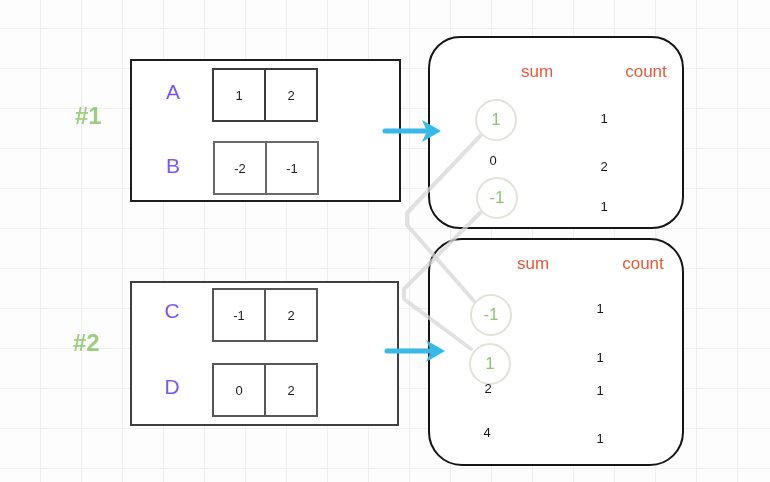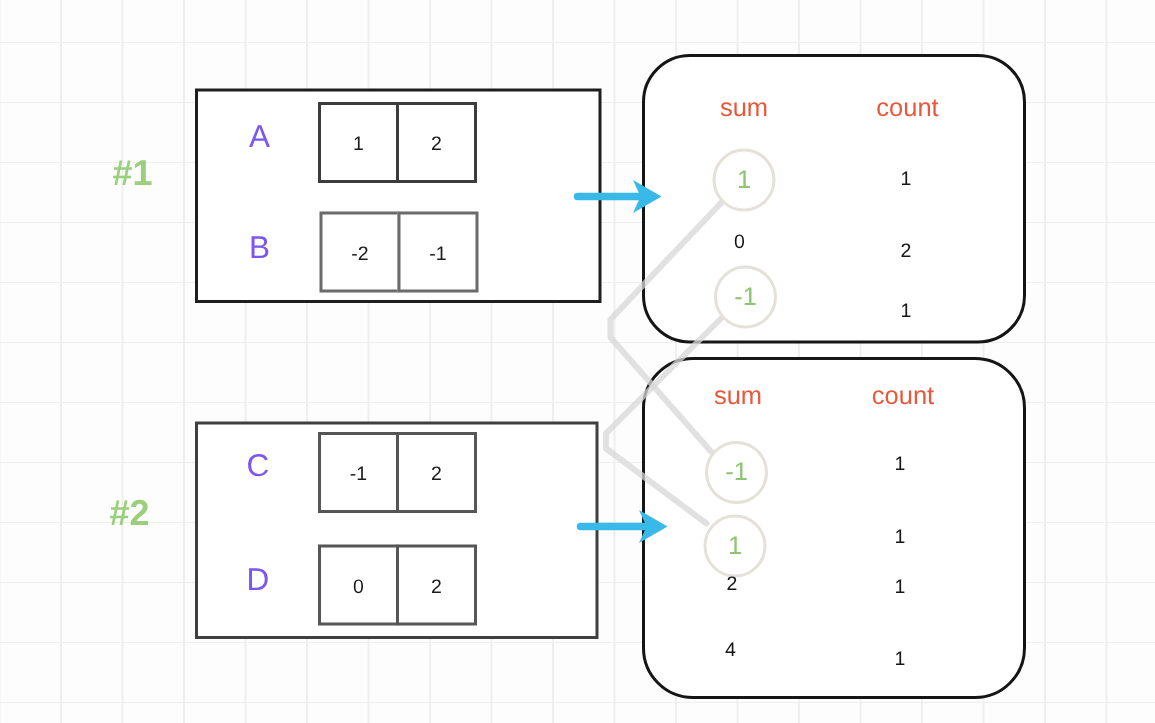--- a/index.html
+++ b/index.html
@@ -51,20 +51,21 @@
     width:50px;height:50px;
     background:#fff;
     display:flex;align-items:center;justify-content:center;
     font-size:13px;color:#1c1c1c;
   }
   .cell + .cell{margin-left:-2px;}
   .hdr{
     font-size:17px;
     color:#e8583a;
     text-align:center;
+    margin-left:41px;
   }
   .num{
     font-size:13px;
     color:#161616;
     width:22px;
     text-align:center;
   }
   .circle{
     position:absolute;
     width:42px;height:42px;

